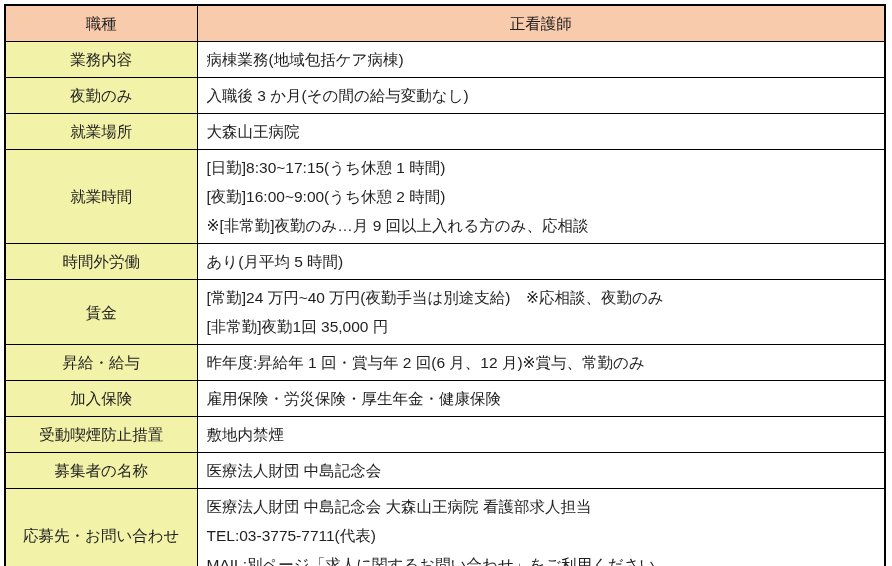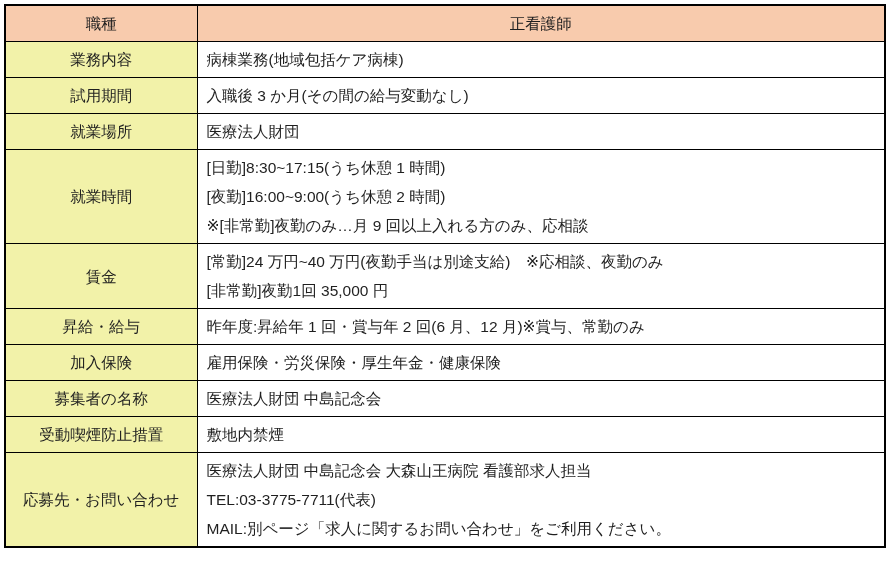--- a/index.html
+++ b/index.html
@@ -73,37 +73,43 @@
         <th class="value-cell">正看護師</th>
       </tr>
 
     <tr class="data-row single-row">
           <th class="label-cell">業務内容</th>
           <td class="value-cell">
             <div class="value-line">病棟業務(地域包括ケア病棟)</div>
           </td>
         </tr>
         <tr class="data-row single-row">
-          <th class="label-cell">試用期間</th>
+          <th class="label-cell">夜勤のみ</th>
           <td class="value-cell">
             <div class="value-line">入職後 3 か月(その間の給与変動なし)</div>
           </td>
         </tr>
         <tr class="data-row single-row">
           <th class="label-cell">就業場所</th>
           <td class="value-cell">
-            <div class="value-line">医療法人財団</div>
+            <div class="value-line">大森山王病院</div>
           </td>
         </tr>
         <tr class="data-row multi-row">
           <th class="label-cell">就業時間</th>
           <td class="value-cell">
             <div class="value-line">[日勤]8:30~17:15(うち休憩 1 時間)</div>
             <div class="value-line">[夜勤]16:00~9:00(うち休憩 2 時間)</div>
             <div class="value-line">※[非常勤]夜勤のみ…月 9 回以上入れる方のみ、応相談</div>
+          </td>
+        </tr>
+        <tr class="data-row single-row">
+          <th class="label-cell">時間外労働</th>
+          <td class="value-cell">
+            <div class="value-line">あり(月平均 5 時間)</div>
           </td>
         </tr>
         <tr class="data-row multi-row">
           <th class="label-cell">賃金</th>
           <td class="value-cell">
             <div class="value-line">[常勤]24 万円~40 万円(夜勤手当は別途支給)　※応相談、夜勤のみ</div>
             <div class="value-line">[非常勤]夜勤1回 35,000 円</div>
           </td>
         </tr>
         <tr class="data-row single-row">
@@ -112,29 +118,29 @@
             <div class="value-line">昨年度:昇給年 1 回・賞与年 2 回(6 月、12 月)※賞与、常勤のみ</div>
           </td>
         </tr>
         <tr class="data-row single-row">
           <th class="label-cell">加入保険</th>
           <td class="value-cell">
             <div class="value-line">雇用保険・労災保険・厚生年金・健康保険</div>
           </td>
         </tr>
         <tr class="data-row single-row">
+          <th class="label-cell">受動喫煙防止措置</th>
+          <td class="value-cell">
+            <div class="value-line">敷地内禁煙</div>
+          </td>
+        </tr>
+        <tr class="data-row single-row">
           <th class="label-cell">募集者の名称</th>
           <td class="value-cell">
             <div class="value-line">医療法人財団 中島記念会</div>
-          </td>
-        </tr>
-        <tr class="data-row single-row">
-          <th class="label-cell">受動喫煙防止措置</th>
-          <td class="value-cell">
-            <div class="value-line">敷地内禁煙</div>
           </td>
         </tr>
         <tr class="data-row multi-row">
           <th class="label-cell">応募先・お問い合わせ</th>
           <td class="value-cell">
             <div class="value-line">医療法人財団 中島記念会 大森山王病院 看護部求人担当</div>
             <div class="value-line">TEL:03-3775-7711(代表)</div>
             <div class="value-line">MAIL:別ページ「求人に関するお問い合わせ」をご利用ください。</div>
           </td>
         </tr>

